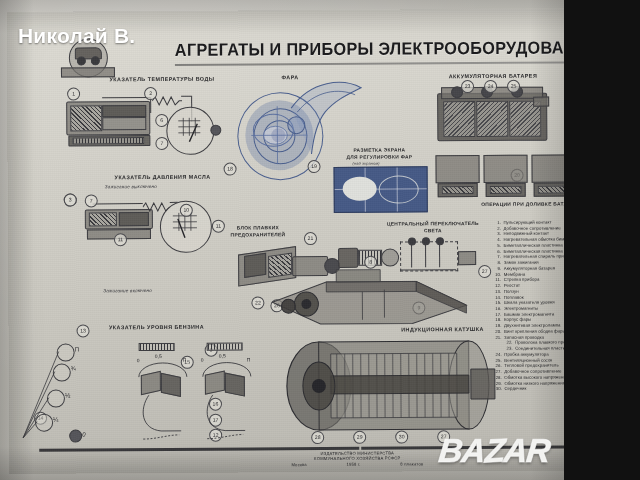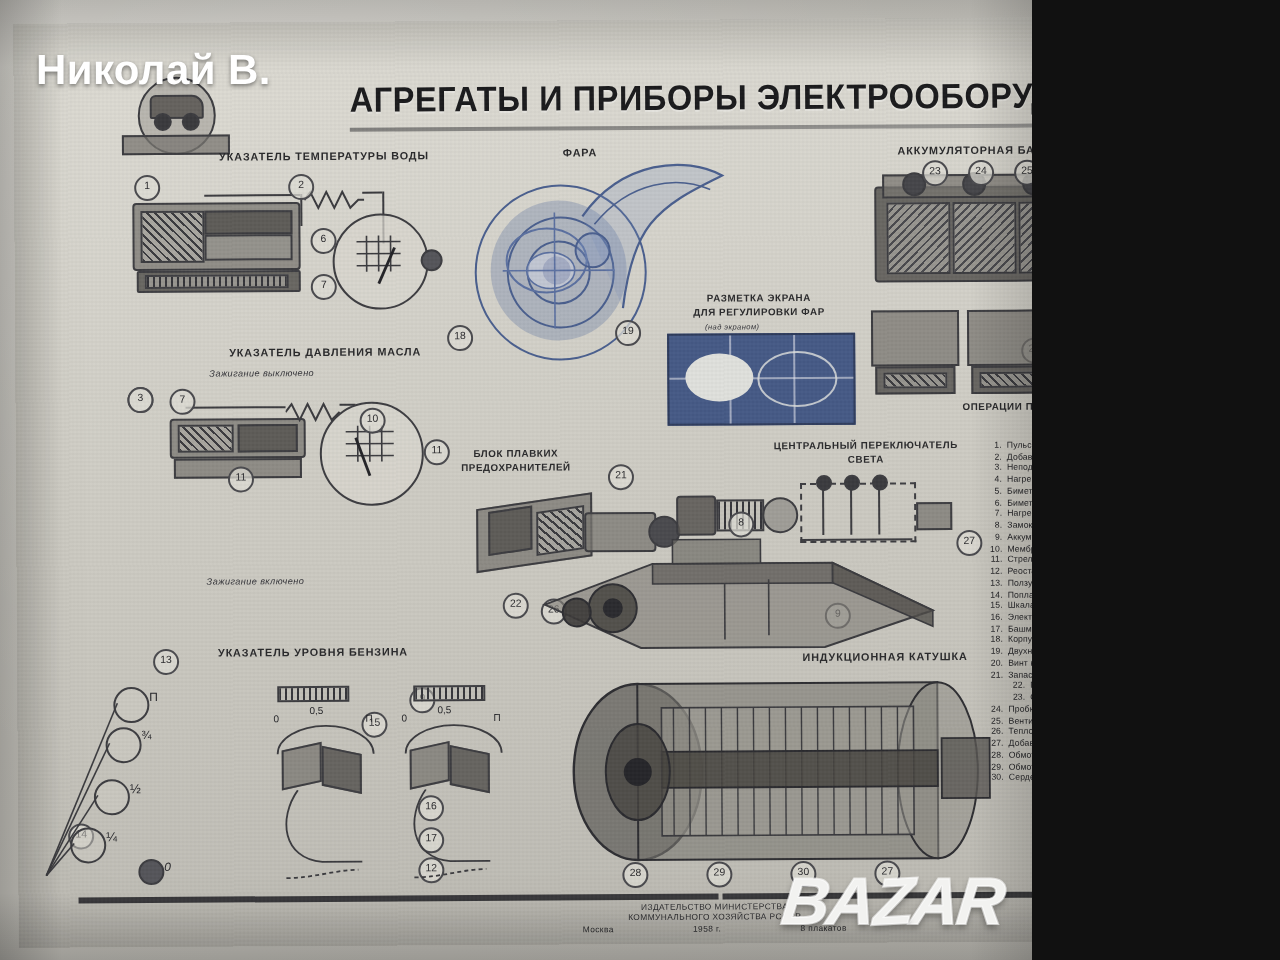--- a/index.html
+++ b/index.html
@@ -1,19 +1,19 @@
 <!DOCTYPE html>
 <html><head>
 <meta charset="utf-8">
 <style>
   html,body{margin:0;padding:0;background:#111;}
   body{width:640px;height:480px;overflow:hidden;font-family:"Liberation Sans",sans-serif;}
 
   #poster{
-    position:relative;width:516px;height:480px;
+    position:relative;width:564px;height:480px;
     background:#cfcdc6;
     background-image:
       radial-gradient(ellipse at 30% 20%, rgba(255,255,255,.22), rgba(0,0,0,0) 60%),
       linear-gradient(160deg,#d6d4cd 0%,#c9c7c0 45%,#bfbdb6 100%);
     overflow:hidden;
   }
   
   #sheet{
     position:absolute;left:8px;top:10px;width:626px;height:462px;
     background:linear-gradient(175deg,#dedcd4 0%,#d2d0c8 35%,#c6c4bc 70%,#b9b7b0 100%);

